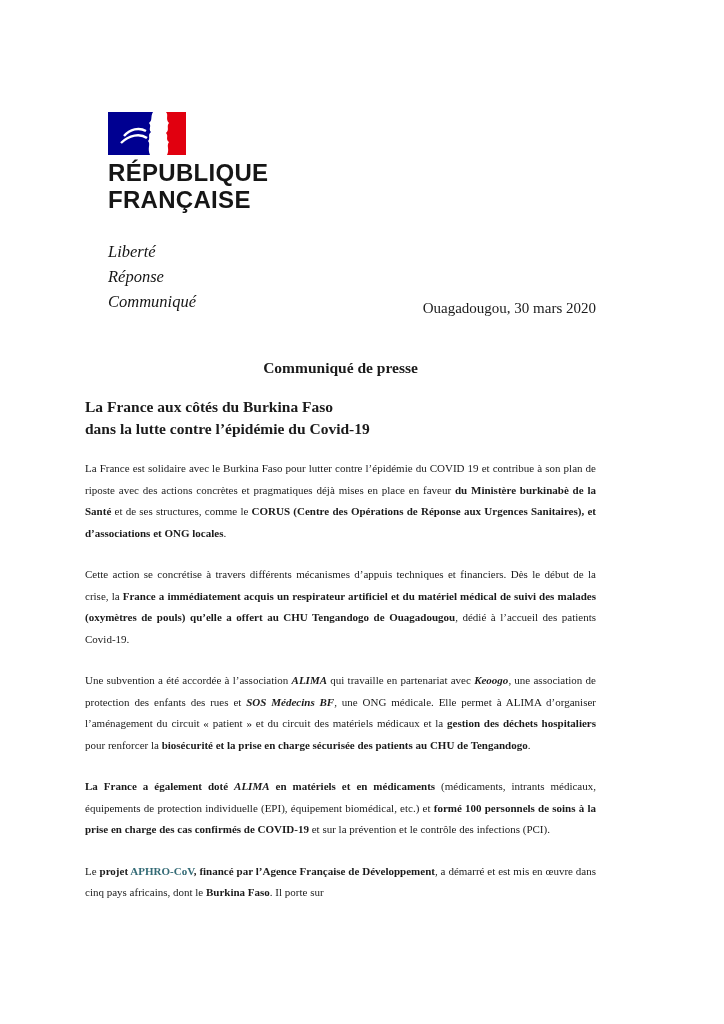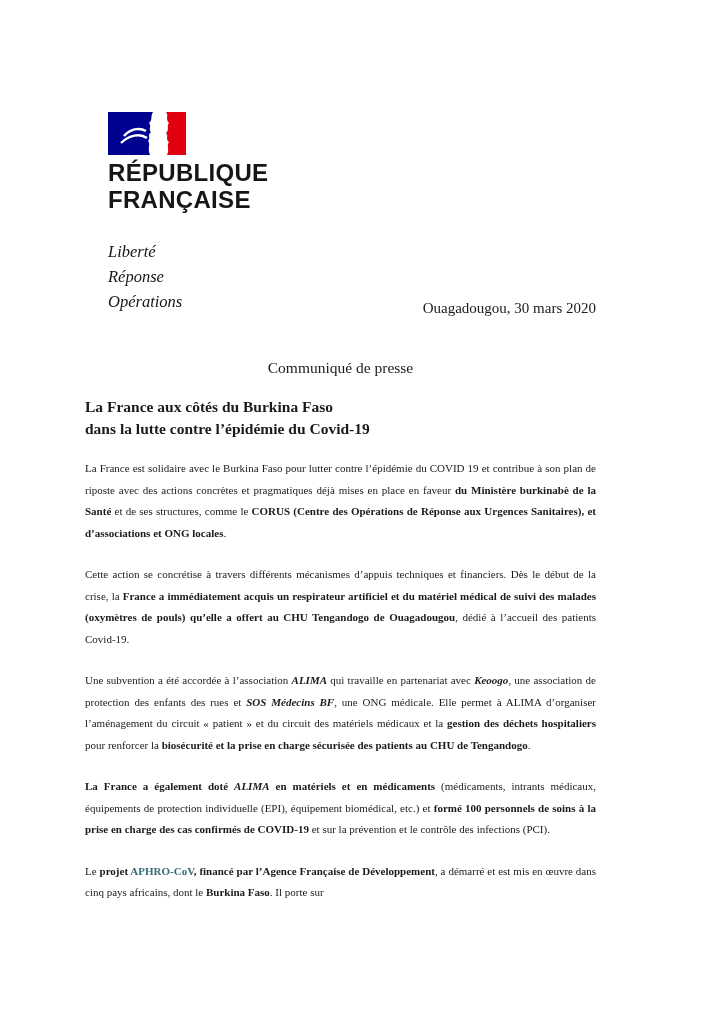--- a/index.html
+++ b/index.html
@@ -48,21 +48,21 @@
   .docbody {
     position: absolute;
     left: 85px;
     right: 84px;
     top: 358px;
   }
   .kicker {
     margin: 0 0 18px 0;
     font-size: 15.5px;
     line-height: 20px;
-    font-weight: 400;
+    font-weight: 700;
     text-align: center;
   }
   .title {
     margin: 0 0 18px 0;
     font-size: 15.5px;
     line-height: 22px;
     font-weight: 700;
     text-align: left;
   }
   .para {
@@ -85,21 +85,21 @@
       <path d="M13,31 C21,23 32,21 39,26" stroke="#ffffff" stroke-width="2.4" fill="none"></path>
       <path d="M57,0 H78 V43 H59 C62,37 58,34 61,30 C57,27 61,24 58,21 C62,18 58,14 61,11 C57,7 61,3 58,0 Z" fill="#e1000f"></path>
     </svg>
     <div class="wordmark">
       <span>RÉPUBLIQUE</span><br>
       <span>FRANÇAISE</span>
     </div>
     <div class="motto">
       <span>Liberté</span><br>
       <span>Réponse</span><br>
-      <span>Opérations</span>
+      <span>Communiqué</span>
     </div>
   </header>
 
   <div class="dateline">Ouagadougou, 30 mars 2020</div>
 
   <main class="docbody">
     <p class="kicker">Communiqué de presse</p>
     <p class="title">
       <span>La France aux côtés du Burkina Faso</span><br>
       <span>dans la lutte contre l’épidémie du Covid-19</span>

